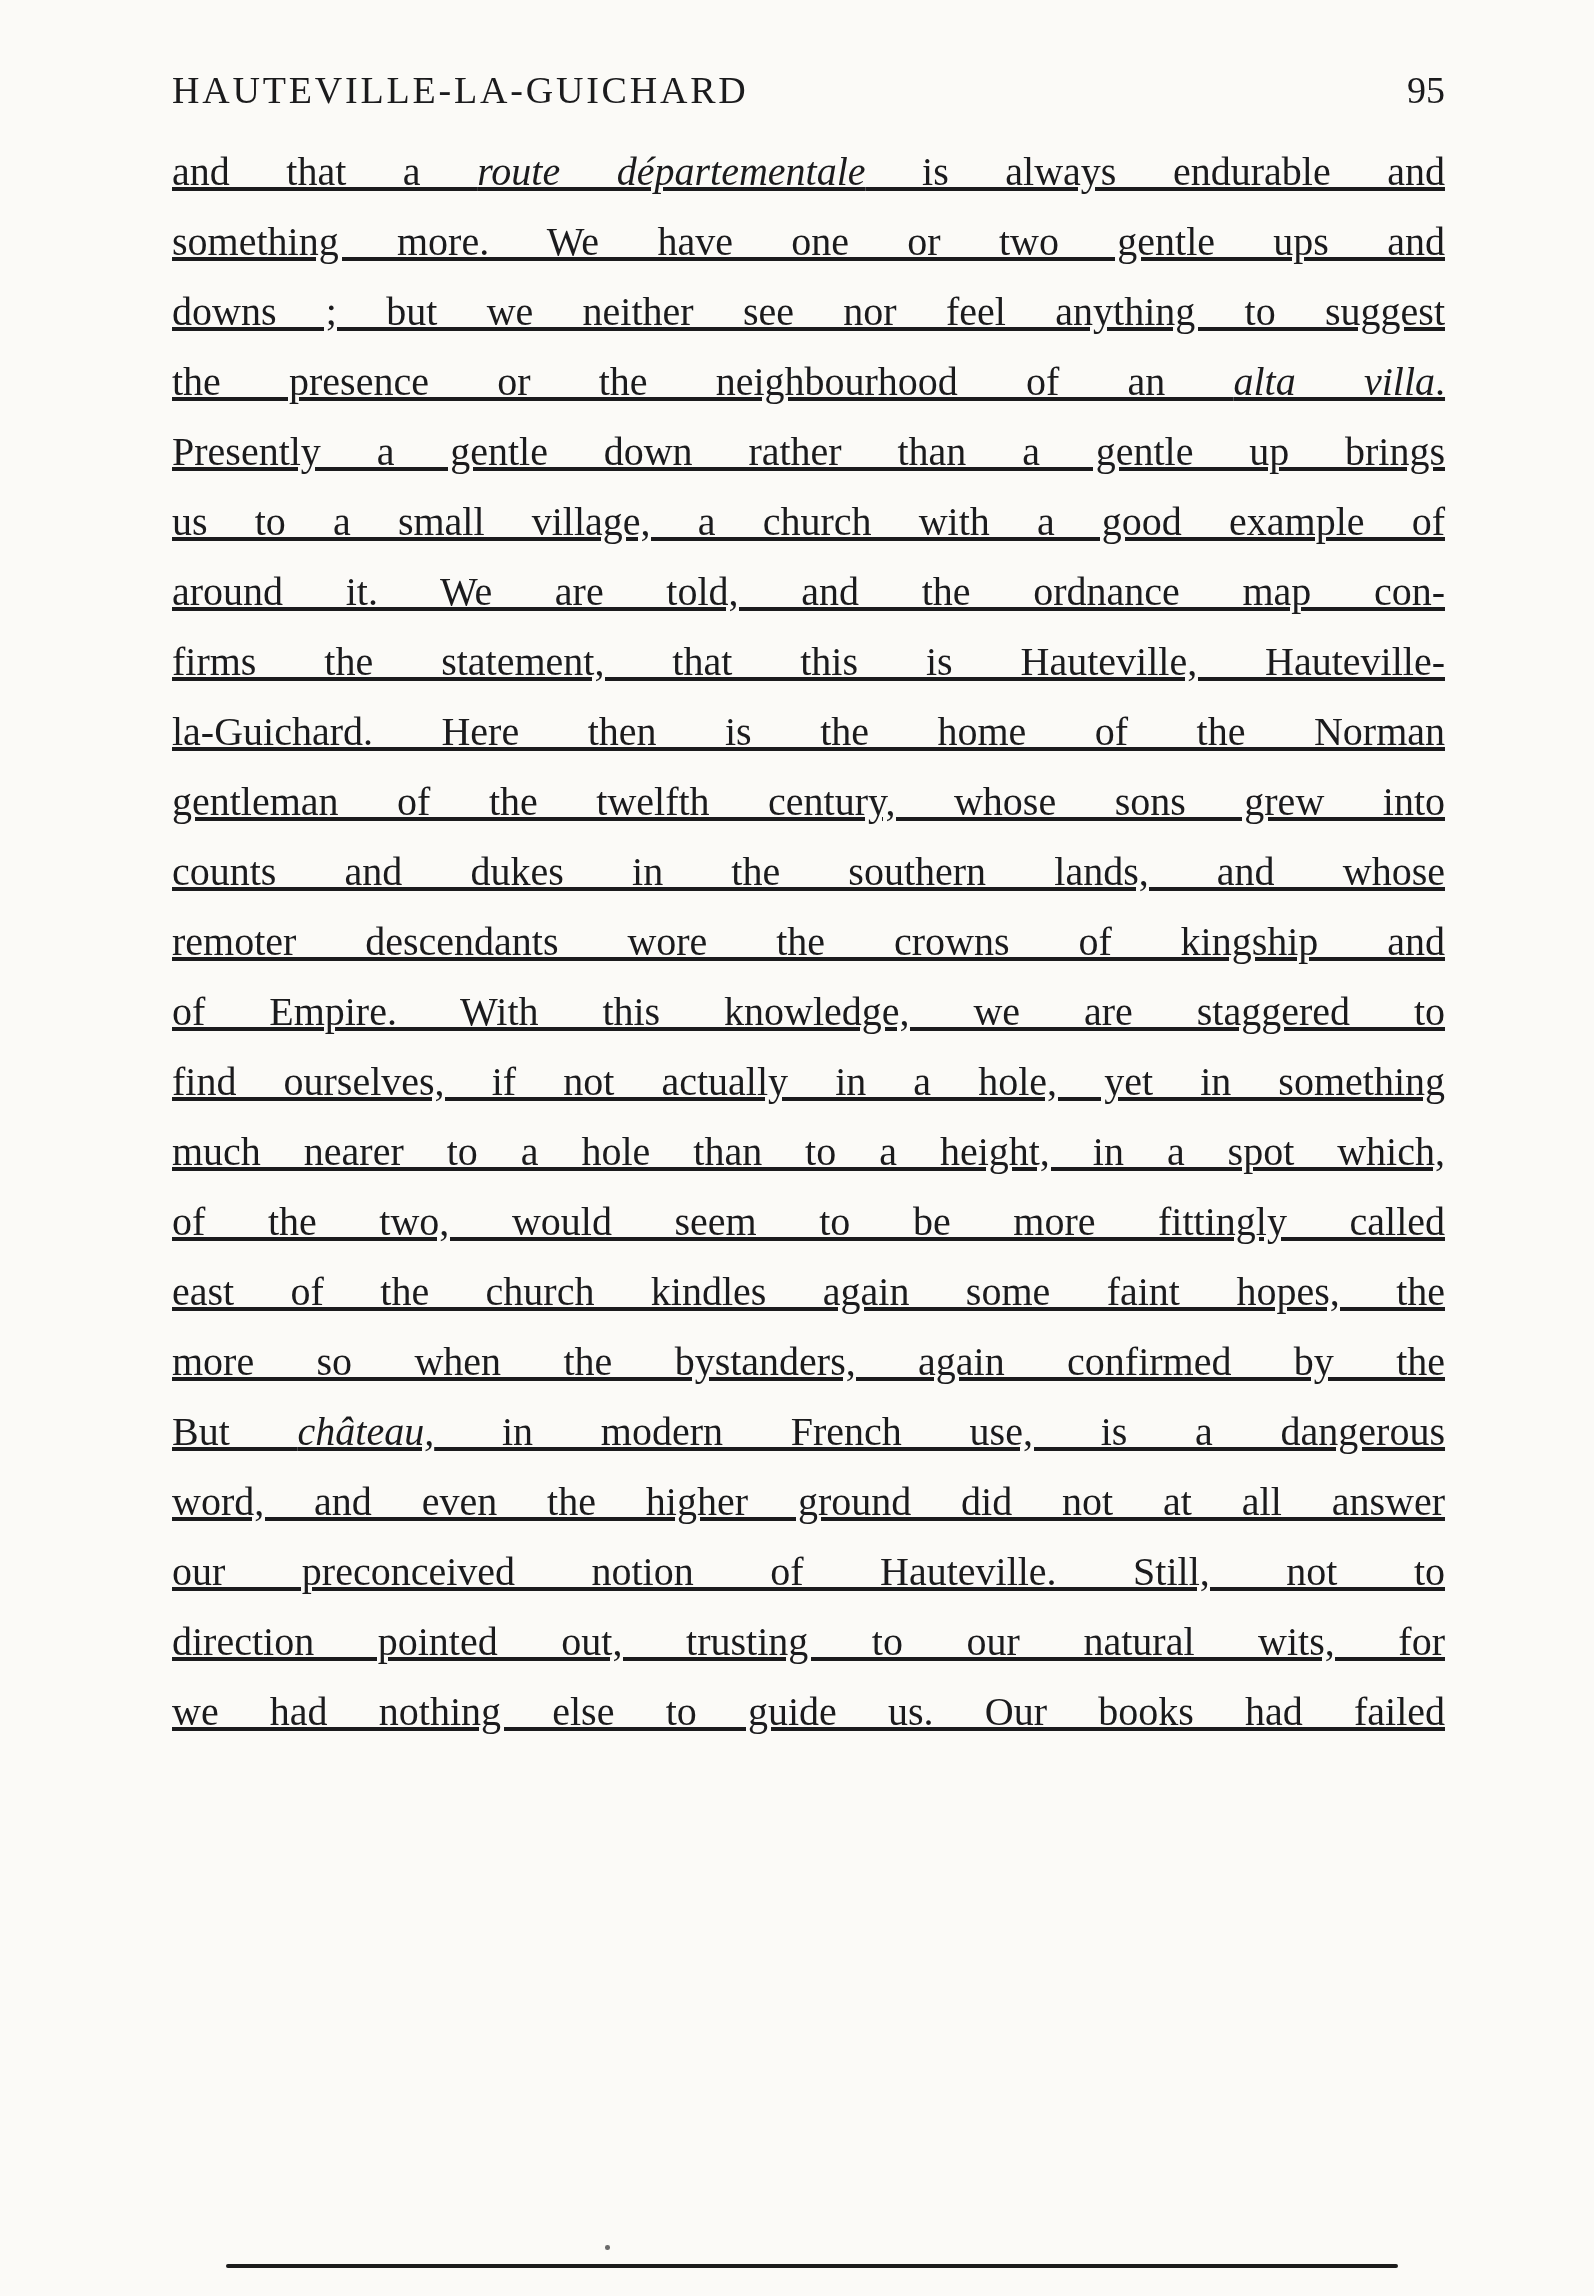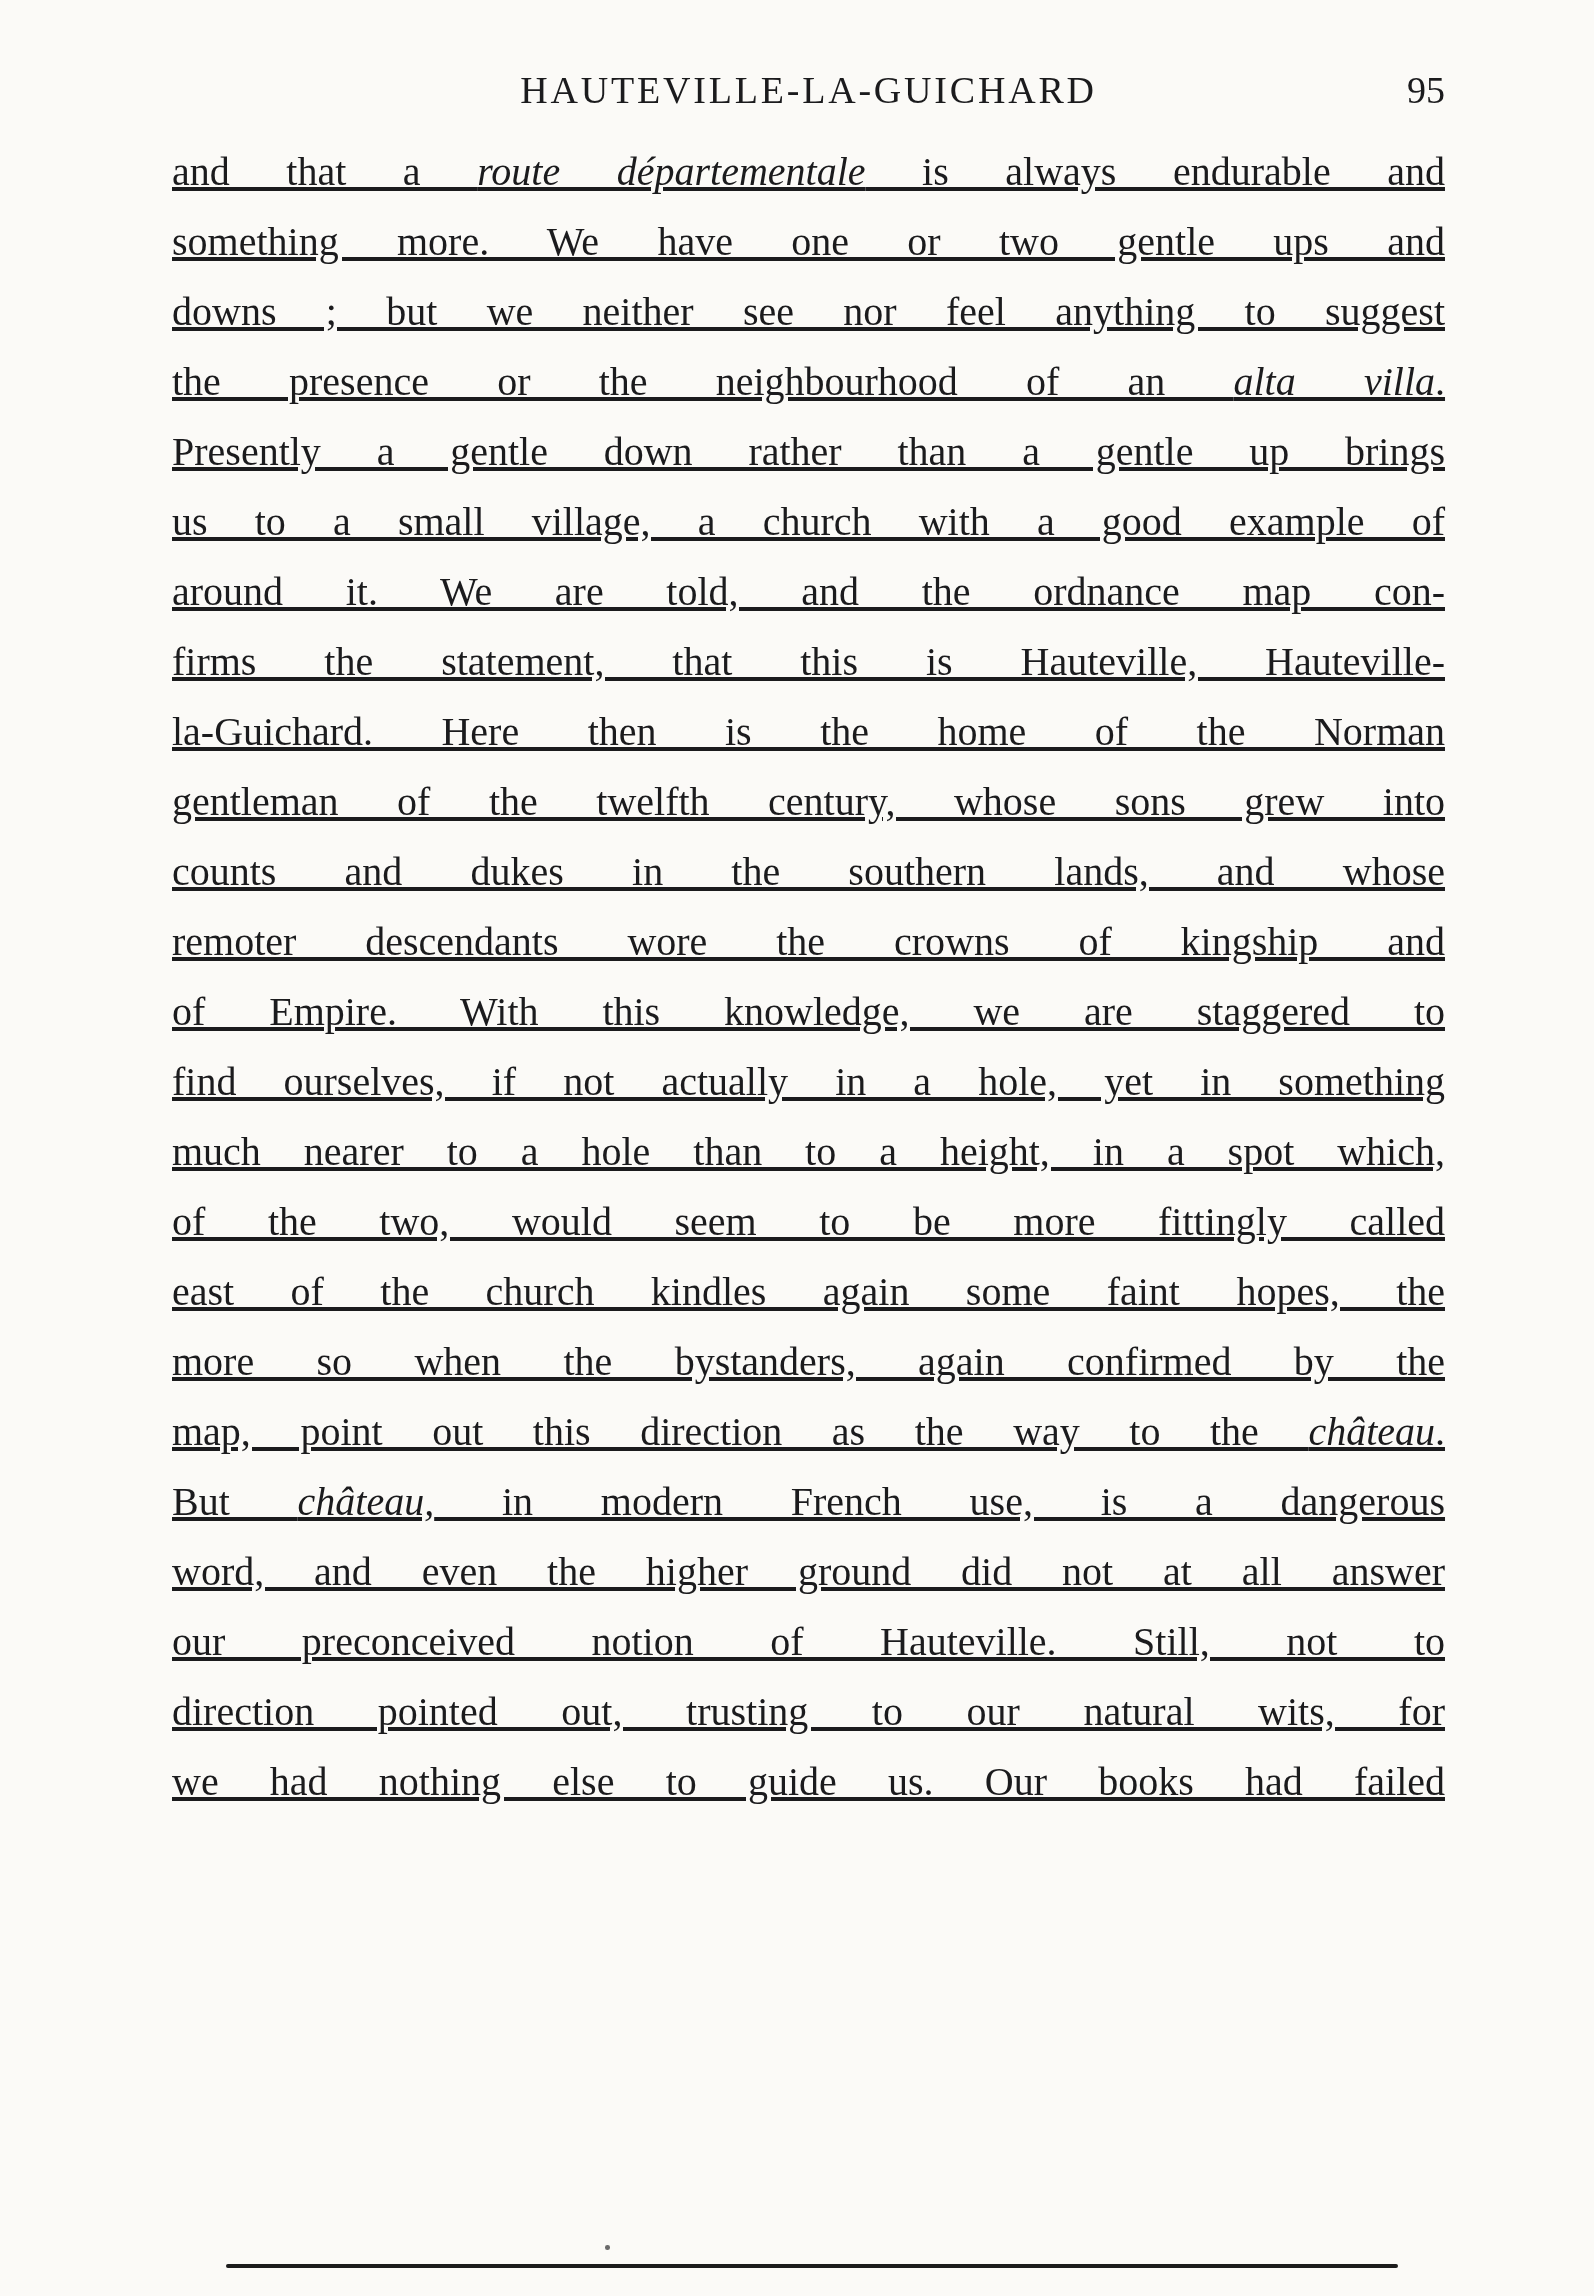--- a/index.html
+++ b/index.html
@@ -21,21 +21,21 @@
     position: absolute;
     top: 68px;
     left: 172px;
     width: 1273px;
     height: 49px;
   }
   .running-head .title {
     position: absolute;
     left: 0;
     right: 0;
-    text-align: center;
+    text-align: left;
     font-size: 38px;
     letter-spacing: 2.8px;
     font-weight: 400;
   }
   .running-head .folio {
     position: absolute;
     right: 0;
     top: 0;
     font-size: 38px;
   }
@@ -96,21 +96,20 @@
       <div class="line"><span>la-Guichard.  Here then is the home of the Norman</span></div>
       <div class="line"><span>gentleman of the twelfth century, whose sons grew into</span></div>
       <div class="line"><span>counts and dukes in the southern lands, and whose</span></div>
       <div class="line"><span>remoter descendants wore the crowns of kingship and</span></div>
       <div class="line"><span>of Empire.  With this knowledge, we are staggered to</span></div>
       <div class="line"><span>find ourselves, if not actually in a hole, yet in something</span></div>
       <div class="line"><span>much nearer to a hole than to a height, in a spot which,</span></div>
       <div class="line"><span>of the two, would seem to be more fittingly called</span></div>
       <div class="line"><span>east of the church kindles again some faint hopes, the</span></div>
       <div class="line"><span>more so when the bystanders, again confirmed by the</span></div>
-      <div class="line"><span>map, point out this direction as the way to the </span><span class="italic">château</span><span>.</span></div>
       <div class="line"><span>But </span><span class="italic">château,</span><span> in modern French use, is a dangerous</span></div>
       <div class="line"><span>word, and even the higher ground did not at all answer</span></div>
       <div class="line"><span>our preconceived notion of Hauteville.  Still, not to</span></div>
       <div class="line"><span>direction pointed out, trusting to our natural wits, for</span></div>
       <div class="line"><span>we had nothing else to guide us.  Our books had failed</span></div>
     </div>
 
   <div class="scan-dot"></div>
   <div class="scan-line"></div>
 

